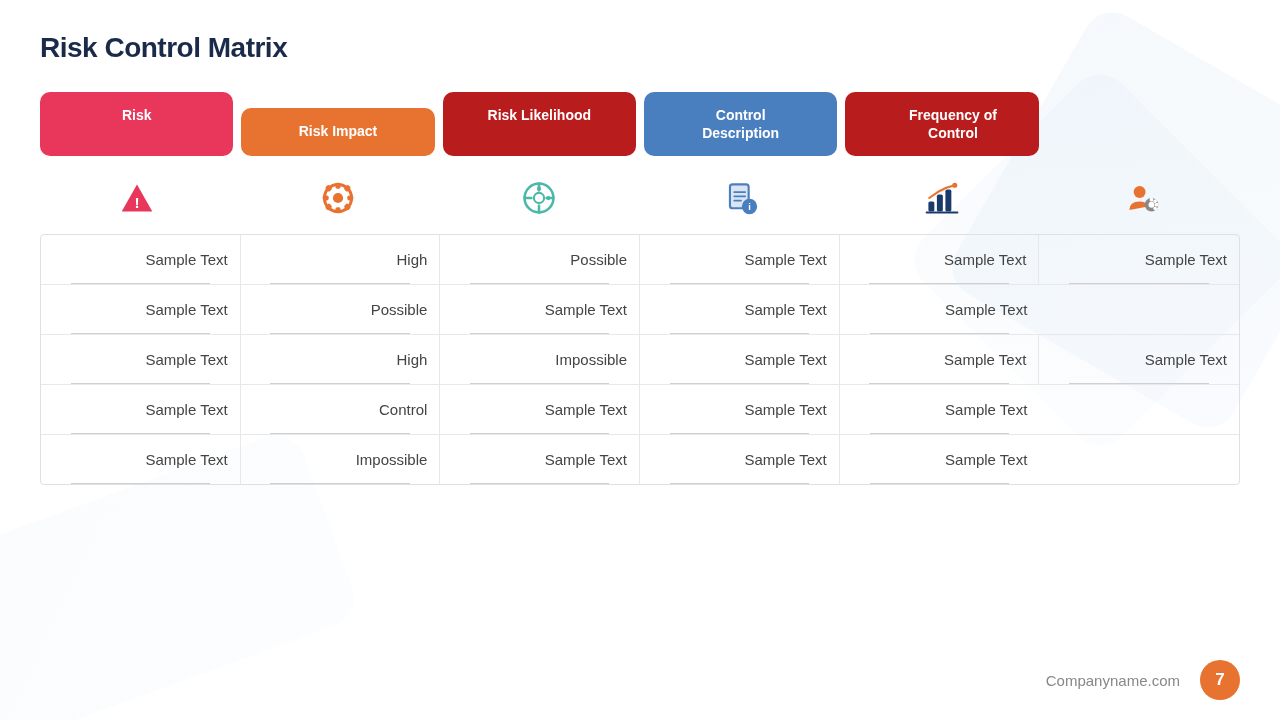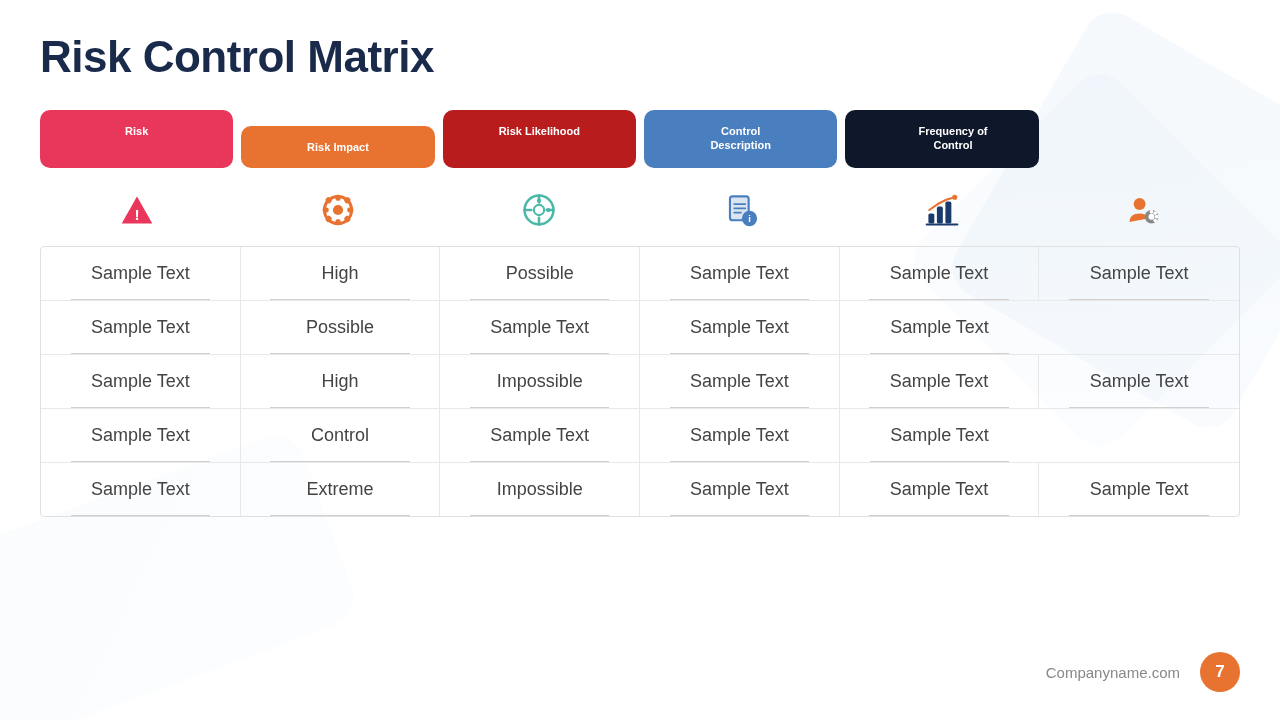--- a/index.html
+++ b/index.html
@@ -50,50 +50,50 @@
       border-radius: 30px;
     }
 
     .page-content {
       position: relative;
       z-index: 1;
       padding: 32px 40px 20px 40px;
     }
 
     .page-title {
-      font-size: 44px;
+      font-size: 28px;
       font-weight: 800;
       color: #1a2a4a;
       margin-bottom: 28px;
       letter-spacing: -0.5px;
     }
 
     
     .matrix-header {
       display: grid;
       grid-template-columns: repeat(6, 1fr);
       gap: 8px;
       margin-bottom: 14px;
     }
 
     .header-cell {
       border-radius: 10px;
       padding: 14px 10px;
       text-align: center;
-      font-size: 11px;
+      font-size: 14px;
       font-weight: 600;
       color: #ffffff;
       line-height: 1.3;
     }
 
     .header-risk { background: #e8375a; }
     .header-impact { background: #e87230; margin-top: 16px; }
     .header-likelihood { background: #b91c1c; }
     .header-description { background: #4a7fbf; }
-    .header-frequency { background: #0f172a; padding-left: 32px; }
+    .header-frequency { background: #b91c1c; padding-left: 32px; }
     .header-owner { background: #6a6a72; }
 
     
     .icons-row {
       display: grid;
       grid-template-columns: repeat(6, 1fr);
       gap: 8px;
       margin-bottom: 8px;
       padding: 6px 0;
     }
@@ -120,22 +120,22 @@
       grid-template-columns: repeat(6, 1fr);
       border-bottom: 1px solid #e8e8e8;
     }
 
     .data-row:last-child {
       border-bottom: none;
     }
 
     .data-cell {
       padding: 16px 12px;
-      text-align: center;
-      font-size: 18px;
+      text-align: right;
+      font-size: 15px;
       color: #444;
       border-right: 1px solid #e8e8e8;
       position: relative;
     }
 
     .data-cell:last-child {
       border-right: none;
     }
 
     .data-cell::after {
@@ -144,21 +144,21 @@
       bottom: 0;
       left: 15%;
       width: 70%;
       height: 1px;
       background: #d0d0d0;
     }
 
     
     .page-footer {
       position: absolute;
-      bottom: 28px;
+      bottom: 20px;
       left: 0;
       right: 0;
       display: flex;
       align-items: center;
       justify-content: flex-end;
       padding: 0 40px;
       z-index: 2;
     }
 
     .company-name {
@@ -305,21 +305,20 @@
       </div>
       <div class="data-row">
         <div class="data-cell">Sample Text</div>
         <div class="data-cell">Control</div>
         <div class="data-cell">Sample Text</div>
         <div class="data-cell">Sample Text</div>
         <div class="data-cell">Sample Text</div>
       </div>
       <div class="data-row">
         <div class="data-cell">Sample Text</div>
-        <div class="data-cell">Extreme</div>
         <div class="data-cell">Impossible</div>
         <div class="data-cell">Sample Text</div>
         <div class="data-cell">Sample Text</div>
         <div class="data-cell">Sample Text</div>
       </div>
     </div>
 </div>
 
 <div class="page-footer">
   <span class="company-name">Companyname.com</span>

